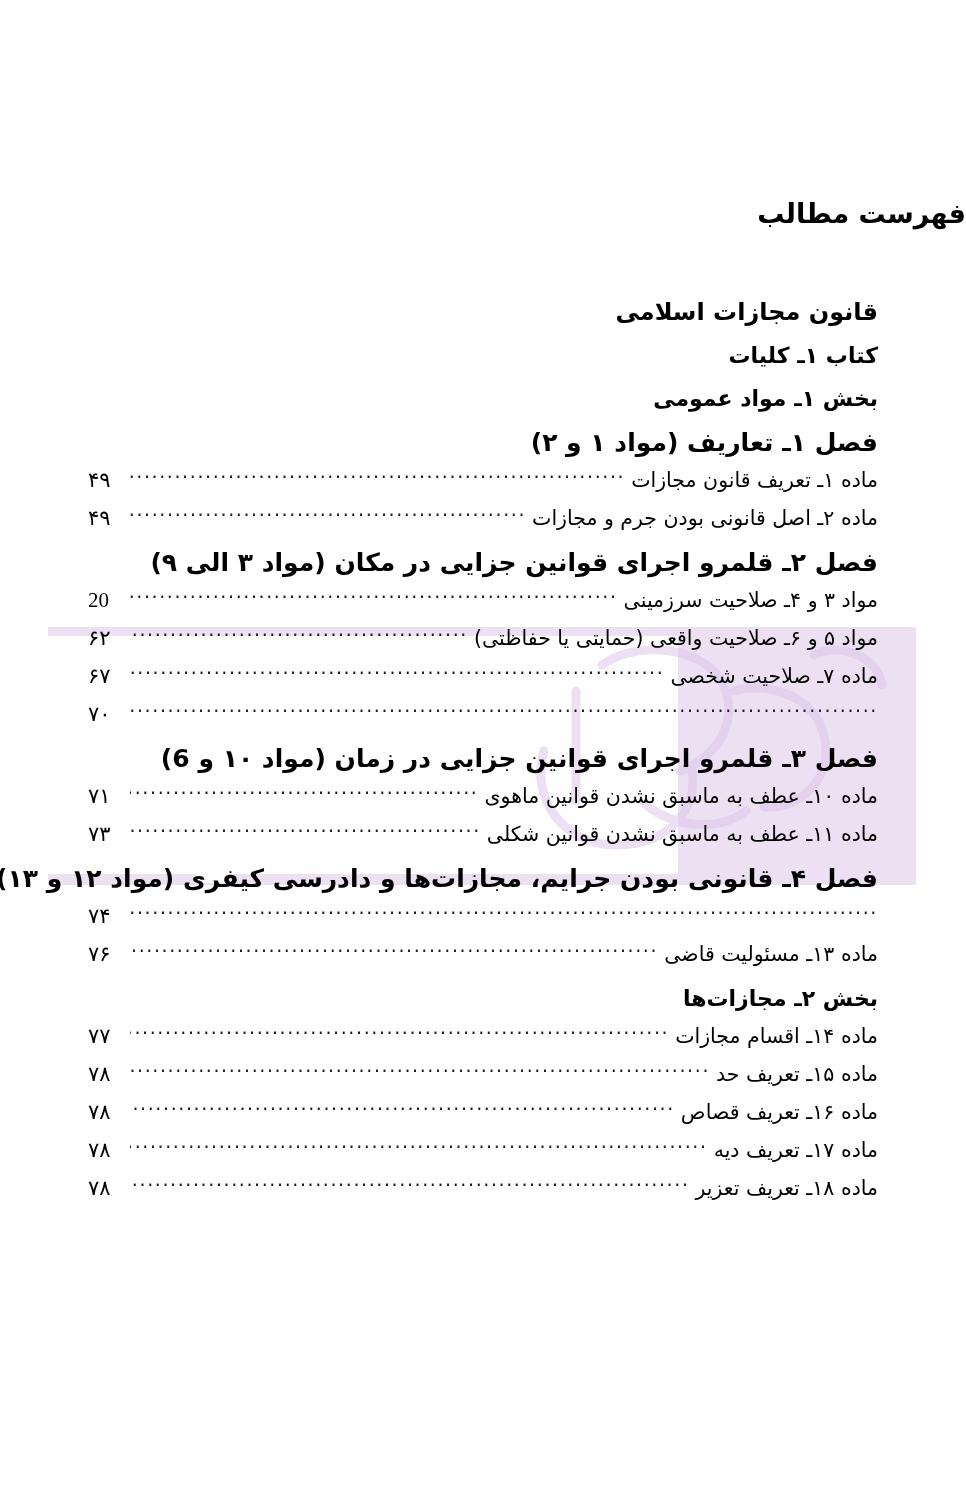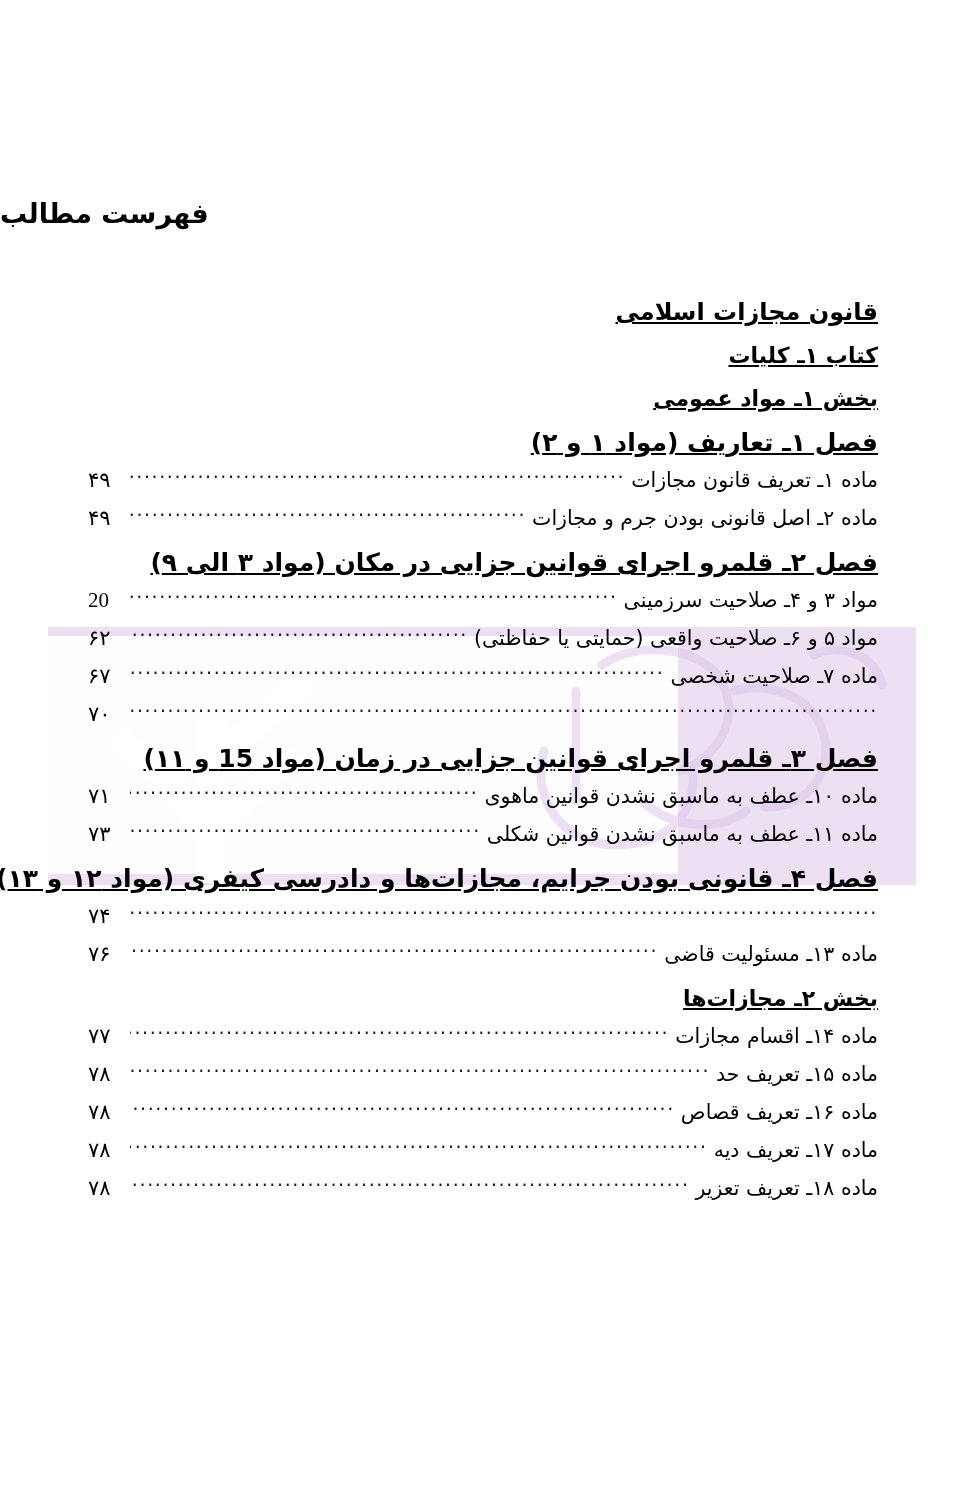--- a/index.html
+++ b/index.html
@@ -72,39 +72,38 @@
     position: absolute;
     inset: 0;
     z-index: 3;
   }
 
   .doc-title {
     position: absolute;
     top: 198px;
     left: 0;
     width: 966px;
-    text-align: left;
+    text-align: right;
     font-size: 27px;
     font-weight: bold;
     letter-spacing: 0px;
   }
 
   .rows {
     position: absolute;
     top: 292px;
     left: 88px;
     width: 790px;
   }
 
   
   .hd {
     text-align: right;
     font-weight: bold;
     white-space: nowrap;
-    text-decoration: underline;
   }
   .hd.lvl-law   { font-size: 24px; height: 44px; line-height: 40px; padding-right: 0px; }
   .hd.lvl-book  { font-size: 22px; height: 42px; line-height: 40px; padding-right: 0px; }
   .hd.lvl-part  { font-size: 22px; height: 44px; line-height: 42px; padding-right: 0px; }
   .hd.lvl-chap  { font-size: 25px; height: 44px; line-height: 42px; padding-right: 0px; }
 
   
   .entry {
     display: flex;
     flex-direction: row;
@@ -208,21 +207,21 @@
         </div>
         <div class="entry">
           <span class="etitle">ماده ۷ـ صلاحیت شخصی</span>
           <span class="leader"></span>
           <span class="epage">۶۷</span>
         </div>
         <div class="entry">
           <span class="leader"></span>
           <span class="epage">۷۰</span>
         </div>
-        <div class="hd lvl-chap">فصل ۳ـ قلمرو اجرای قوانین جزایی در زمان (مواد 15 و ۱۱)</div>
+        <div class="hd lvl-chap">فصل ۳ـ قلمرو اجرای قوانین جزایی در زمان (مواد ۱۰ و 6)</div>
         <div class="entry">
           <span class="etitle">ماده ۱۰ـ عطف به ماسبق نشدن قوانین ماهوی</span>
           <span class="leader"></span>
           <span class="epage">۷۱</span>
         </div>
         <div class="entry">
           <span class="etitle">ماده ۱۱ـ عطف به ماسبق نشدن قوانین شکلی</span>
           <span class="leader"></span>
           <span class="epage">۷۳</span>
         </div>

